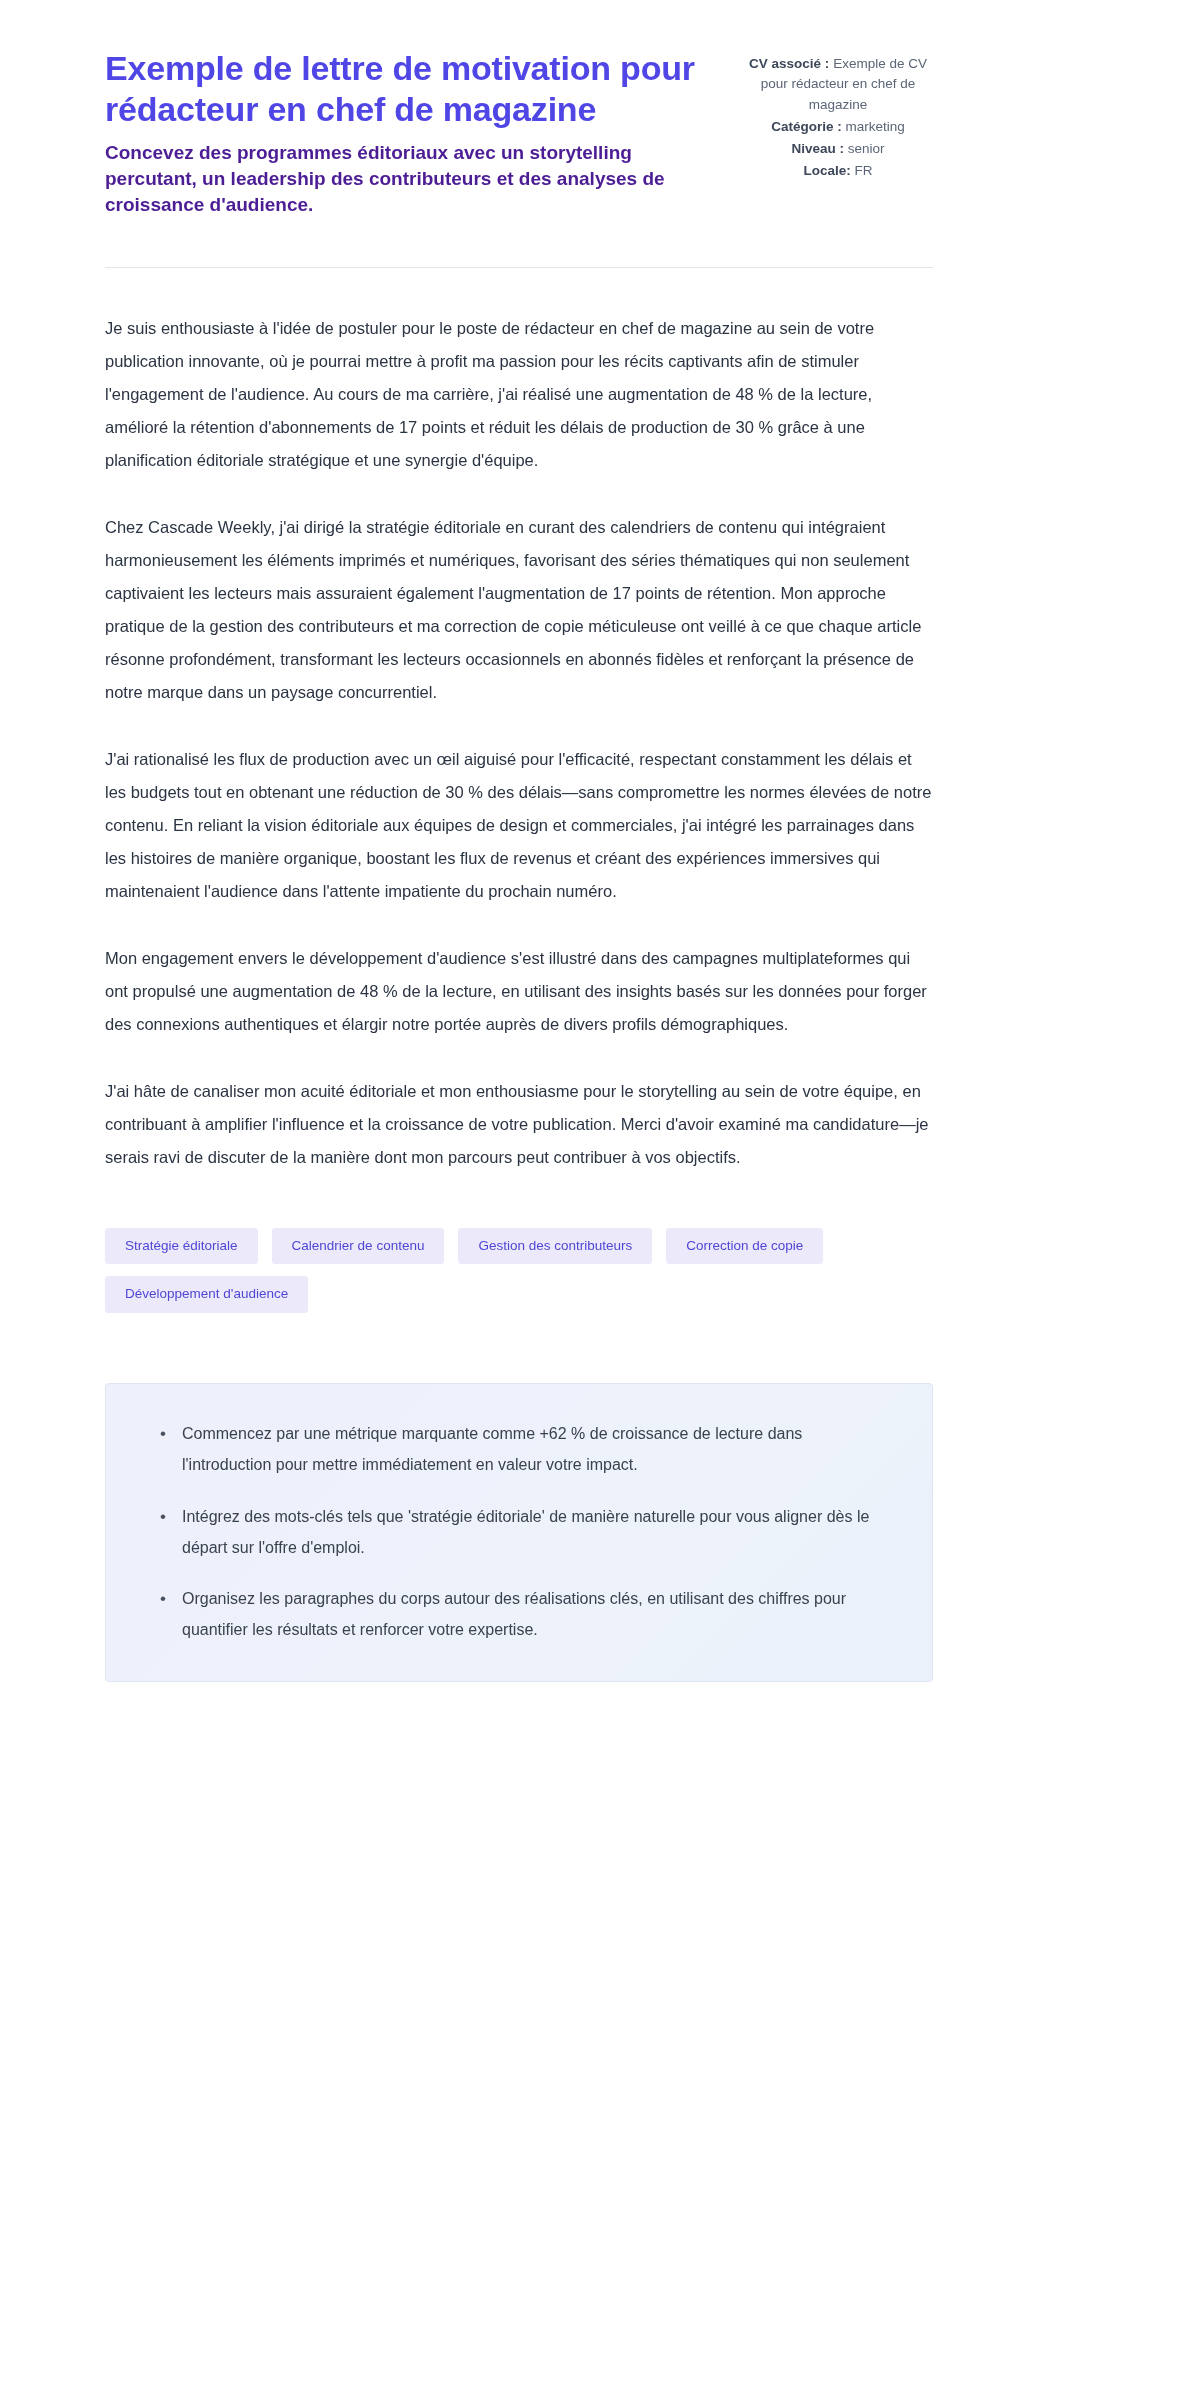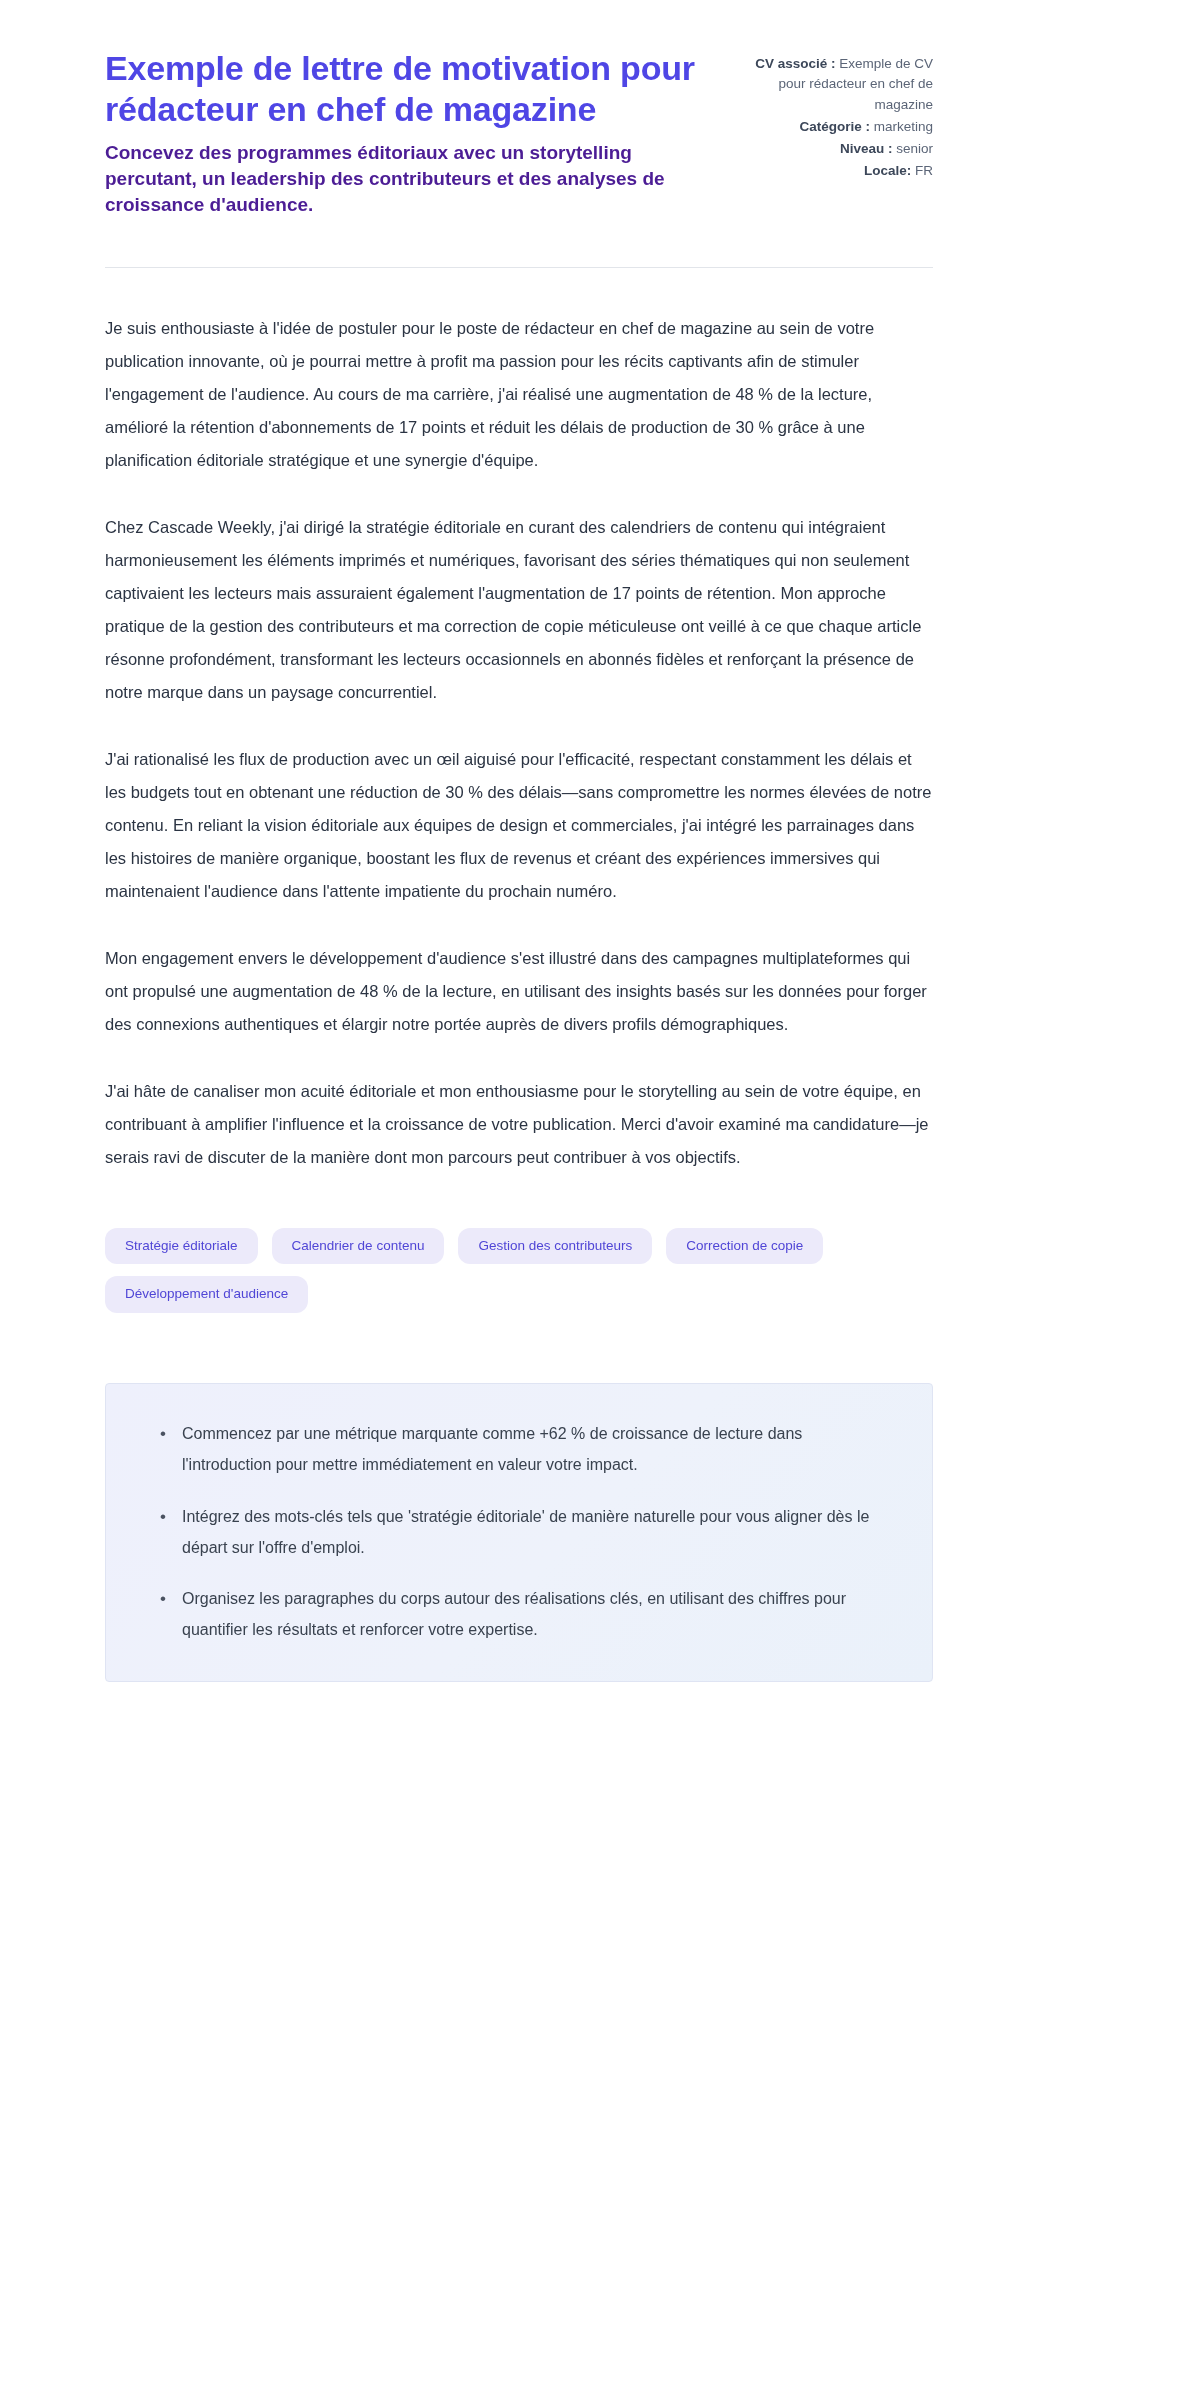--- a/index.html
+++ b/index.html
@@ -44,21 +44,21 @@
     margin: 9px 0 0 0;
     font-size: 19px;
     line-height: 1.38;
     font-weight: 700;
     color: #4c1d95;
     max-width: 660px;
   }
   .meta {
     flex: 0 0 auto;
     width: 190px;
-    text-align: right;
+    text-align: center;
     font-size: 13.5px;
     line-height: 1.5;
     color: #5b6577;
     padding-top: 6px;
   }
   .meta-row {
     margin-bottom: 2px;
   }
   .meta-label {
     font-weight: 700;
@@ -116,21 +116,21 @@
     flex-wrap: wrap;
     gap: 12px 14px;
     margin-top: 54px;
     max-width: 920px;
   }
   .tag {
     background: #eceafa;
     color: #5046d6;
     font-size: 13.5px;
     padding: 11px 20px;
-    border-radius: 12px;
+    border-radius: 3px;
     white-space: nowrap;
     line-height: 1.1;
   }
 
   
   .callout {
     margin-top: 70px;
     background: linear-gradient(135deg, #eef0fc 0%, #eef2fb 55%, #eaf1fa 100%);
     border: 1px solid #dfe4f3;
     border-radius: 4px;

